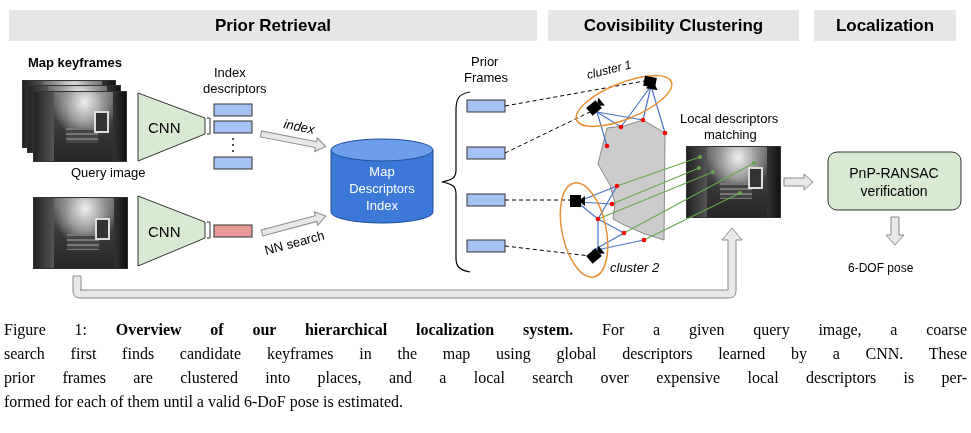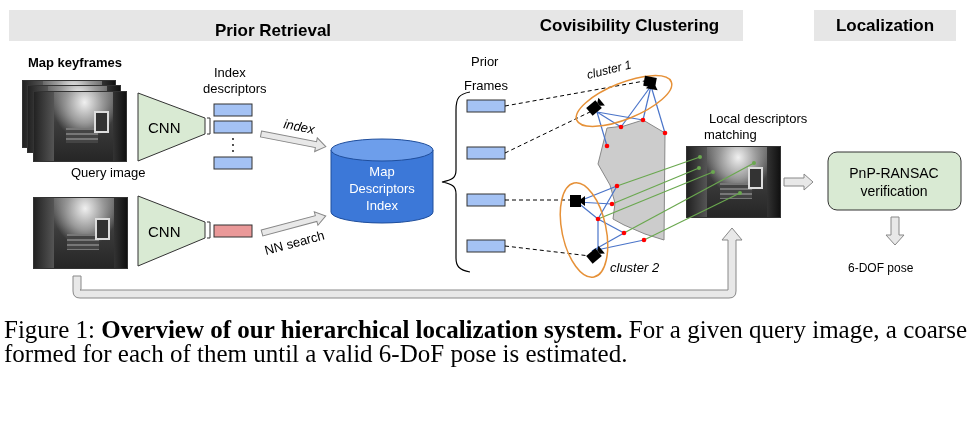--- a/index.html
+++ b/index.html
@@ -6,35 +6,35 @@
   body { width:971px; height:433px; position:relative; overflow:hidden; font-family:"Liberation Sans", sans-serif; }
   .hdr { position:absolute; top:10px; height:31px; background:#e6e6e6; font-family:"Liberation Sans", sans-serif; font-weight:bold; font-size:17px; color:#000; display:flex; align-items:center; justify-content:center; }
   .lbl { position:absolute; font-family:"Liberation Sans", sans-serif; font-size:13px; color:#000; text-align:center; line-height:16px; white-space:nowrap; }
   .photo { position:absolute; border:1px solid #333; background:
       radial-gradient(ellipse at 55% 15%, #f0f0f0 0%, #9a9a9a 25%, transparent 45%),
       linear-gradient(180deg, #6a6a6a 0%, #3c3c3c 45%, #262626 100%); overflow:hidden; }
   .photo .stairs { position:absolute; left:35%; width:35%; top:52%; height:22%; background:repeating-linear-gradient(180deg,#777 0 2px,#444 2px 5px); }
   .photo .win { position:absolute; right:18%; top:28%; width:12%; height:26%; border:2px solid #ddd; background:#333; }
   .photo .wallL { position:absolute; left:0; top:0; width:22%; height:100%; background:linear-gradient(90deg,#222,#555); }
   .photo .wallR { position:absolute; right:0; top:0; width:14%; height:100%; background:linear-gradient(270deg,#111,#333); }
-  .caption { position:absolute; left:4px; top:318px; width:963px; font-family:"Liberation Serif", serif; font-size:25px; line-height:24px; color:#000; text-align:justify; }
+  .caption { position:absolute; left:4px; top:318px; width:963px; font-family:"Liberation Serif", serif; font-size:16px; line-height:24px; color:#000; text-align:justify; }
   .caption b { font-weight:bold; }
   .caption .line { display:block; text-align:justify; text-align-last:justify; height:24px; white-space:nowrap; }
   .caption .line.last { text-align-last:left; }
   svg text { font-family:"Liberation Sans", sans-serif; }
 </style>
 </head>
 <body>
 
-<div class="hdr" data-name="header-prior-retrieval" style="left:9px; width:274px;align-items:flex-end;">
+<div class="hdr" data-name="header-prior-retrieval" style="left:9px; width:274px;">
     <span data-name="header-label">Prior Retrieval</span>
   </div>
 <div class="hdr" data-name="header-prior-retrieval-ext" style="left:283px; width:0px;"></div>
 <div class="hdr" data-name="header-prior-retrieval-bg" style="left:9px; width:528px; z-index:-1;"></div>
-<div class="hdr" data-name="header-covisibility-clustering" style="left:516px; width:227px;">
+<div class="hdr" data-name="header-covisibility-clustering" style="left:548px; width:251px;">
     <span data-name="header-label">Covisibility Clustering</span>
   </div>
 <div class="hdr" data-name="header-localization" style="left:814px; width:142px;">
     <span data-name="header-label">Localization</span>
   </div>
 
 <style>
   [data-name="header-prior-retrieval"] { width:528px !important; }
 </style>
 
@@ -64,23 +64,23 @@
     <div class="wallL"></div>
     <div class="stairs"></div>
     <div class="win"></div>
     <div class="wallR"></div>
   </div>
 
 <div class="lbl" data-name="global-descriptors-label-1" style="left:214px; top:65px;">Index</div>
 <div class="lbl" data-name="global-descriptors-label-2" style="left:203px; top:81px;">descriptors</div>
 
 <div class="lbl" data-name="prior-frames-label-1" style="left:471px; top:54px;">Prior</div>
-<div class="lbl" data-name="prior-frames-label-2" style="left:464px; top:78px;text-align:center;">Frames</div>
-
-<div class="lbl" data-name="local-matching-label-1" style="left:680px; top:111px;margin-left:29px;">Local descriptors</div>
+<div class="lbl" data-name="prior-frames-label-2" style="left:464px; top:70px;text-align:center;">Frames</div>
+
+<div class="lbl" data-name="local-matching-label-1" style="left:680px; top:111px;">Local descriptors</div>
 <div class="lbl" data-name="local-matching-label-2" style="left:704px; top:127px;">matching</div>
 
 <div class="photo" data-name="matching-query-image" style="left:686px; top:146px; width:93px; height:70px; z-index:1;">
     <div class="wallL"></div>
     <div class="stairs"></div>
     <div class="win"></div>
     <div class="wallR"></div>
   </div>
 
 <div class="lbl" data-name="pose-label" style="left:848px; top:260px; font-size:12px;">6-DOF pose</div>
@@ -216,14 +216,16 @@
     <text x="894" y="196" font-size="14" fill="#000" text-anchor="middle" data-name="pnp-label-line2">verification</text>
   </g>
 
   <polygon points="891,217 899,217 899,235 904,235 895,245 886,235 891,235" fill="#e8e8e8" stroke="#888" stroke-width="1" data-name="pnp-to-pose-arrow"></polygon>
 
   <path d="M73,276 L73,291 Q73,298 80,298 L729,298 Q736,298 736,291 L736,240 L742,240 L732,228 L722,240 L728,240 L728,290 L80,290 Q81,290 81,289 L81,276 Z" fill="#e8e8e8" stroke="#888" stroke-width="1" data-name="query-feedback-arrow"></path>
 </svg>
 
 <div class="caption" data-name="figure-caption">
   <span class="line" data-name="caption-line-1"><span data-name="caption-prefix">Figure 1: </span><b data-name="caption-title">Overview of our hierarchical localization system.</b><span data-name="caption-line1-text"> For a given query image, a coarse</span></span>
+  <span class="line" data-name="caption-line-2">search first finds candidate keyframes in the map using global descriptors learned by a CNN. These</span>
+  <span class="line" data-name="caption-line-3">prior frames are clustered into places, and a local search over expensive local descriptors is per-</span>
   <span class="line last" data-name="caption-line-4">formed for each of them until a valid 6-DoF pose is estimated.</span>
 </div>
 
 </body></html>

